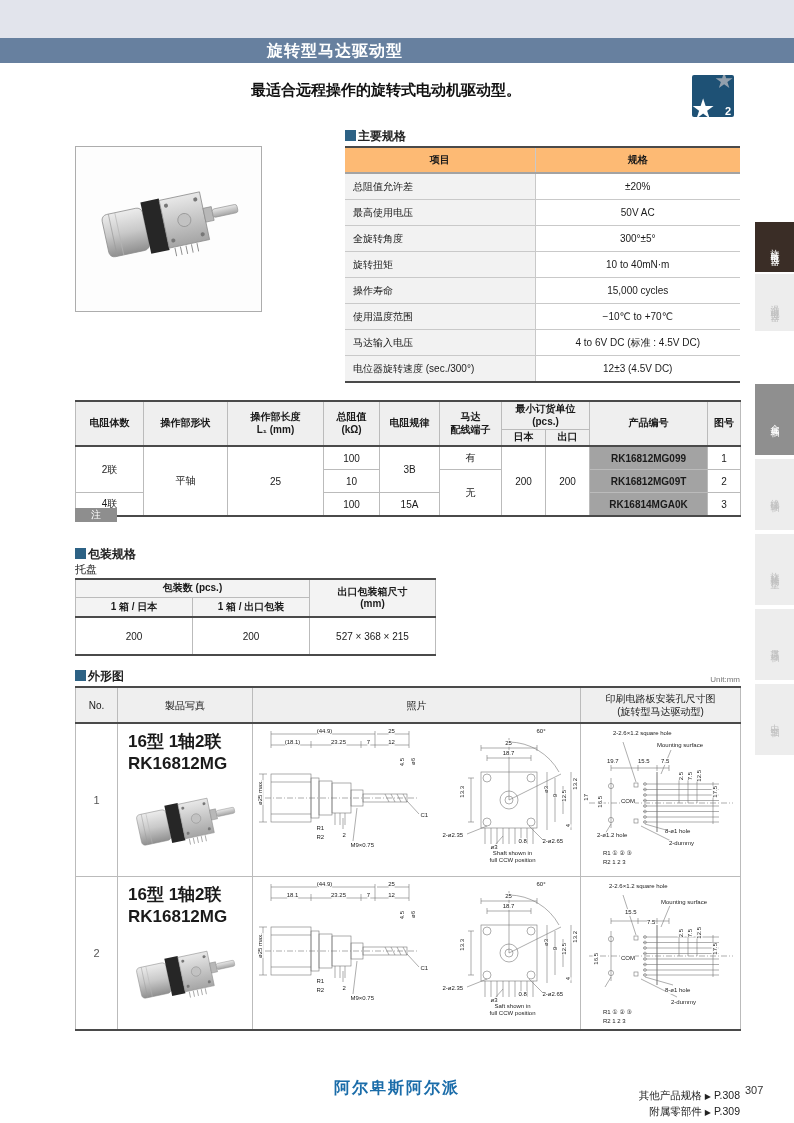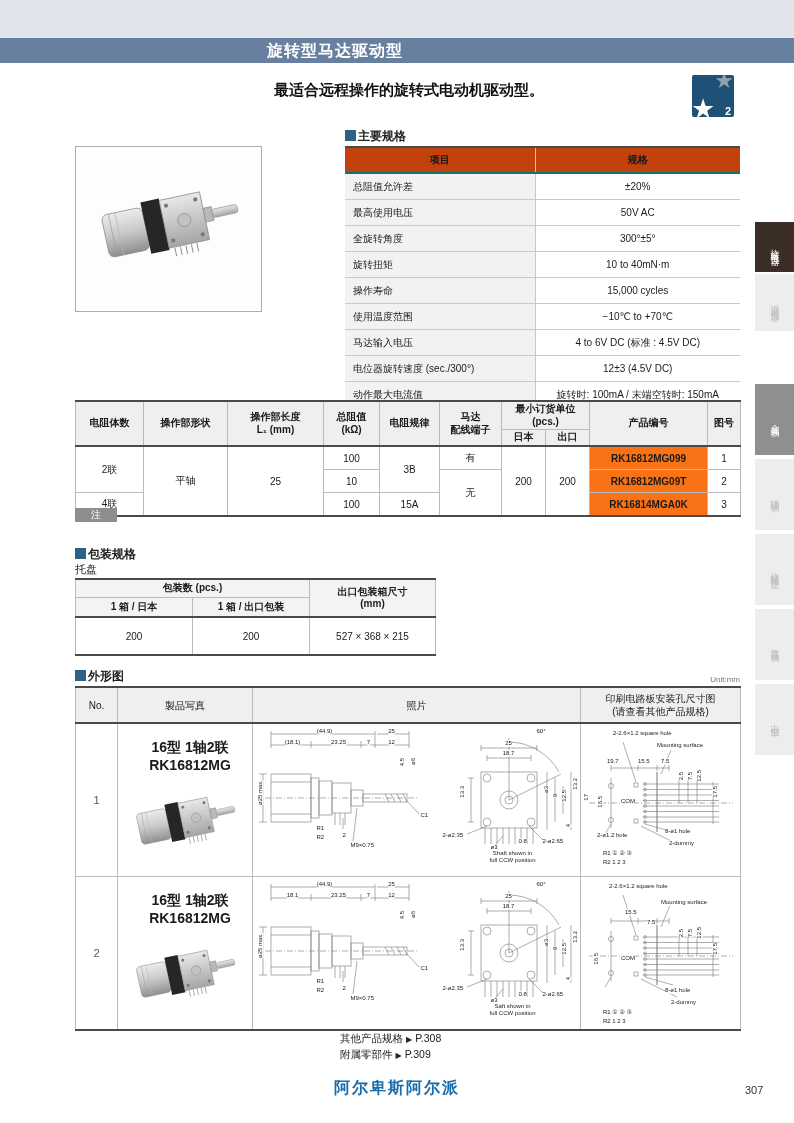--- a/index.html
+++ b/index.html
@@ -5,56 +5,56 @@
   html,body{margin:0;padding:0;background:#fff;}
   body{font-family:"Liberation Sans","DejaVu Sans",sans-serif;color:#1a1a1a;}
   .page{position:relative;width:794px;height:1123px;background:#fff;overflow:hidden;}
 
   
   .topband{position:absolute;left:0;top:0;width:794px;height:38px;background:#e2e4ec;}
   .titlebar{position:absolute;left:0;top:38px;width:794px;height:25px;background:#67809f;}
   .title-text{position:absolute;left:267px;top:41px;color:#fff;font-weight:bold;font-size:16px;letter-spacing:1px;}
   .model-box{position:absolute;left:73px;top:2px;width:71px;height:104px;background:#251d19;}
   .model-text{position:absolute;left:0;top:39px;width:100%;text-align:center;color:#fff;font-size:17px;font-weight:bold;}
-  .tagline{position:absolute;left:274px;top:81px;font-size:15px;font-weight:bold;color:#111;}
+  .tagline{position:absolute;left:251px;top:81px;font-size:15px;font-weight:bold;color:#111;}
   .star-badge{position:absolute;left:692px;top:75px;width:42px;height:42px;background:#1e5175;border-radius:2px;overflow:hidden;}
   .star-gray{position:absolute;right:0px;top:-7px;font-size:22px;color:#93a0ad;}
   .star-white{position:absolute;left:-1px;bottom:-8px;font-size:27px;color:#fff;}
   .star-num{position:absolute;right:3px;bottom:0px;font-size:11px;font-weight:bold;color:#fff;}
 
   
   .sec{position:absolute;font-size:12px;font-weight:bold;color:#222;}
   .sq{display:inline-block;width:11px;height:11px;background:#2d6285;margin-right:2px;vertical-align:-1px;}
   .subsec{position:absolute;font-size:11px;color:#222;}
 
   
   .photo-frame{position:absolute;left:75px;top:146px;width:185px;height:164px;border:1px solid #adadad;display:flex;align-items:center;justify-content:center;background:#fdfdfd;}
   .photo-big{width:150px;height:122px;}
   svg{display:block;width:100%;height:100%;}
 
   
   .specs-wrap{position:absolute;left:345px;top:146px;}
   table{border-collapse:collapse;table-layout:fixed;}
   .specs-table{width:395px;font-size:10px;border-top:2px solid #4a4a4a;}
-  .specs-table th{background:#c2410c;height:22px;font-weight:bold;border-bottom:2px solid #0f766e;}
+  .specs-table th{background:#fdba74;height:22px;font-weight:bold;border-bottom:2px solid #a3a3a3;}
   .specs-table th:first-child{border-right:1px solid #c9c9c9;}
   .specs-table td{height:23px;border-bottom:1px solid #c9c9c9;}
   .specs-table tr:last-child td{border-bottom:2px solid #4a4a4a;}
   .specs-table .item{background:#f2f2f2;text-align:left;padding-left:8px;border-right:1px solid #c9c9c9;}
   .specs-table .spec{text-align:center;}
 
   
   .prod-wrap{position:absolute;left:75px;top:400px;}
   .prod-table{width:665px;font-size:10px;text-align:center;border-top:2px solid #4a4a4a;border-bottom:2px solid #4a4a4a;}
   .prod-table th{background:#efefef;border:1px solid #bbb;font-weight:bold;padding:1px;white-space:pre-line;line-height:1.25;}
   .prod-table thead tr:first-child th{height:22px;}
   .prod-table thead tr:last-child th{height:13px;}
   .prod-table td{border:1px solid #bbb;height:20px;}
   .prod-table tbody tr:first-child td{border-top:2px solid #4a4a4a;}
-  .pn{background:#f97316;font-weight:bold;}
+  .pn{background:#a3a3a3;font-weight:bold;}
 
   
   .note-badge{position:absolute;left:75px;top:508px;width:42px;height:14px;background:#8e8e8e;color:#fff;font-size:10px;text-align:center;line-height:14px;}
   .note-text{position:absolute;left:75px;top:525px;font-size:10.5px;color:#222;}
 
   
   .pack-wrap{position:absolute;left:75px;top:578px;}
   .pack-table{width:360px;font-size:10px;text-align:center;border-top:2px solid #4a4a4a;border-bottom:2px solid #4a4a4a;}
   .pack-table th{background:#f3f3f3;border:1px solid #bbb;font-weight:bold;white-space:pre-line;line-height:1.25;padding:1px;}
   .pack-table thead tr:first-child th{height:15px;}
@@ -63,39 +63,39 @@
   .pack-table tbody td{border-top:2px solid #4a4a4a;}
 
   
   .unit{position:absolute;left:600px;top:675px;width:140px;text-align:right;font-size:8px;color:#777;}
   .out-wrap{position:absolute;left:75px;top:686px;}
   .out-table{width:665px;font-size:10px;border-top:2px solid #4a4a4a;border-bottom:2px solid #4a4a4a;}
   .out-table th{background:#efefef;border:1px solid #bbb;font-weight:normal;height:32px;white-space:pre-line;line-height:1.3;}
   .out-table td{border:1px solid #bbb;height:152px;vertical-align:top;padding:0;}
   .out-table td.no-cell{vertical-align:middle;text-align:center;color:#555;font-size:11px;}
   .out-table tbody tr:first-child td{border-top:2px solid #4a4a4a;}
-  .photo-label{font-weight:bold;font-size:14px;line-height:1.3;text-align:center;padding:14px 0 0 10px;}
+  .photo-label{font-weight:bold;font-size:17px;line-height:1.3;text-align:left;padding:7px 0 0 10px;}
   .photo-holder{width:112px;height:88px;margin:6px auto 0;}
   .dw-wrap{display:flex;justify-content:center;padding-top:4px;}
   .dw-side{position:relative;width:190px;height:142px;flex:none;}
   .dw-front{position:relative;width:138px;height:142px;flex:none;}
   .dw-pcb{position:relative;width:160px;height:145px;margin:6px auto 0;}
   .dl{position:absolute;font-size:6px;line-height:1.1;white-space:nowrap;color:#222;background:rgba(255,255,255,.85);}
   .dl.c{transform:translateX(-50%);}
   .dl.v{writing-mode:vertical-rl;transform:rotate(180deg);}
   .dl.pre{white-space:pre-line;text-align:center;}
 
   
   .stab{position:absolute;left:755px;width:39px;display:flex;align-items:center;justify-content:center;writing-mode:vertical-rl;font-size:9px;letter-spacing:2px;}
   .stab.on1{background:#3a2d26;color:#fff;}
   .stab.on2{background:#8f8f8f;color:#fff;}
   .stab.off{background:#ededed;color:#c0c0c0;}
 
   
-  .flinks{position:absolute;top:1031px;left:340px;width:400px;text-align:left;font-size:10.5px;line-height:15px;color:#222;}
+  .flinks{position:absolute;top:1088px;left:340px;width:400px;text-align:right;font-size:10.5px;line-height:15px;color:#222;}
   .flink{cursor:pointer;}
   .arr{font-size:8px;margin:0 3px;}
   .logo{position:absolute;top:1078px;left:0;width:794px;text-align:center;font-size:16px;font-weight:bold;color:#1a6ca9;letter-spacing:2px;}
   .pagenum{position:absolute;left:745px;top:1084px;font-size:11px;color:#333;}
 </style>
 </head>
 <body>
 
 <div class="page">
 
@@ -183,24 +183,20 @@
             <td class="spec">−10℃ to +70℃</td>
           </tr>
           <tr>
             <td class="item">马达输入电压</td>
             <td class="spec">4 to 6V DC (标准 : 4.5V DC)</td>
           </tr>
           <tr>
             <td class="item">电位器旋转速度 (sec./300°)</td>
             <td class="spec">12±3 (4.5V DC)</td>
           </tr>
-          <tr>
-            <td class="item">动作最大电流值</td>
-            <td class="spec">旋转时: 100mA / 末端空转时: 150mA</td>
-          </tr>
         </tbody>
     </table>
   </div>
 
   <div class="sec" style="left:75px;top:400px;">
     <span class="sq"></span><span>产品一览</span>
   </div>
   <div class="prod-wrap">
     <table class="prod-table">
       <colgroup>
@@ -310,21 +306,21 @@
           <col style="width:135px">
           <col style="width:328px">
           <col style="width:160px">
         </colgroup>
       <thead>
         <tr>
           <th>No.</th>
           <th>製品写真</th>
           <th>照片</th>
           <th>印刷电路板安装孔尺寸图
-(请查看其他产品规格)</th>
+(旋转型马达驱动型)</th>
         </tr>
       </thead>
       <tbody>
         <tr>
           <td class="no-cell">1</td>
           <td>
             <div class="photo-label">
               <div>16型 1轴2联</div>
               <div>RK16812MG</div>
             </div>

